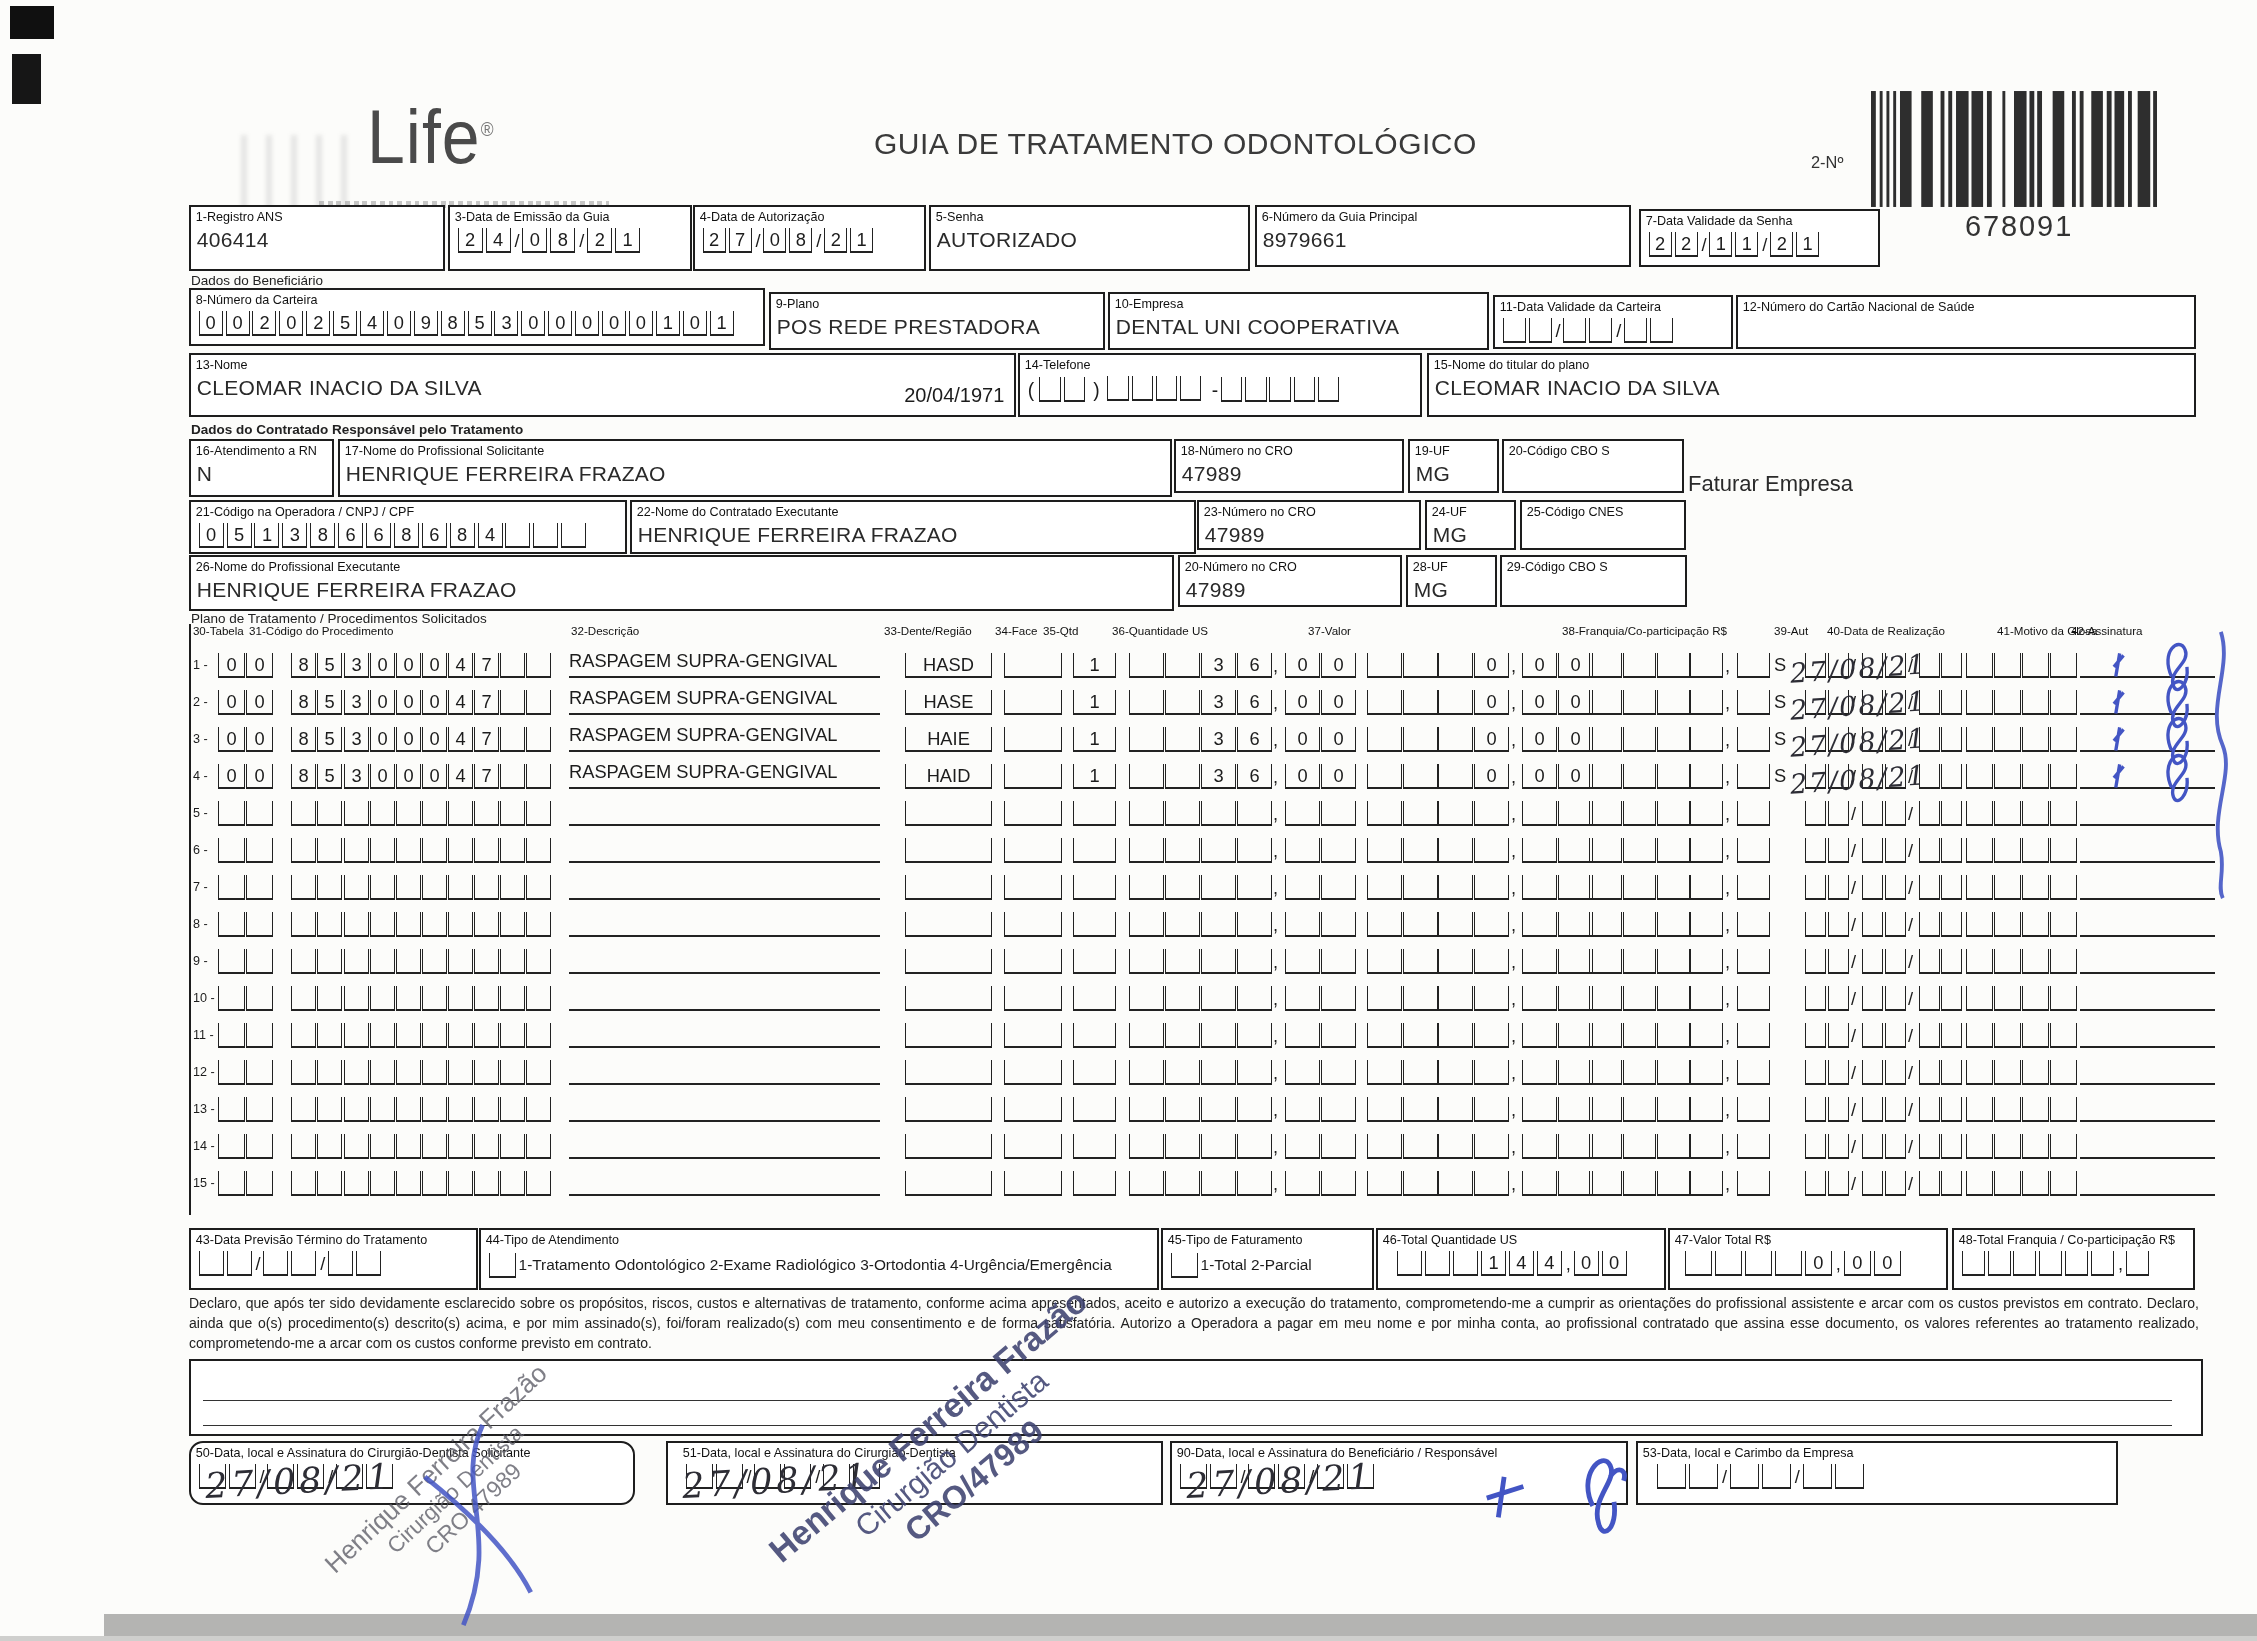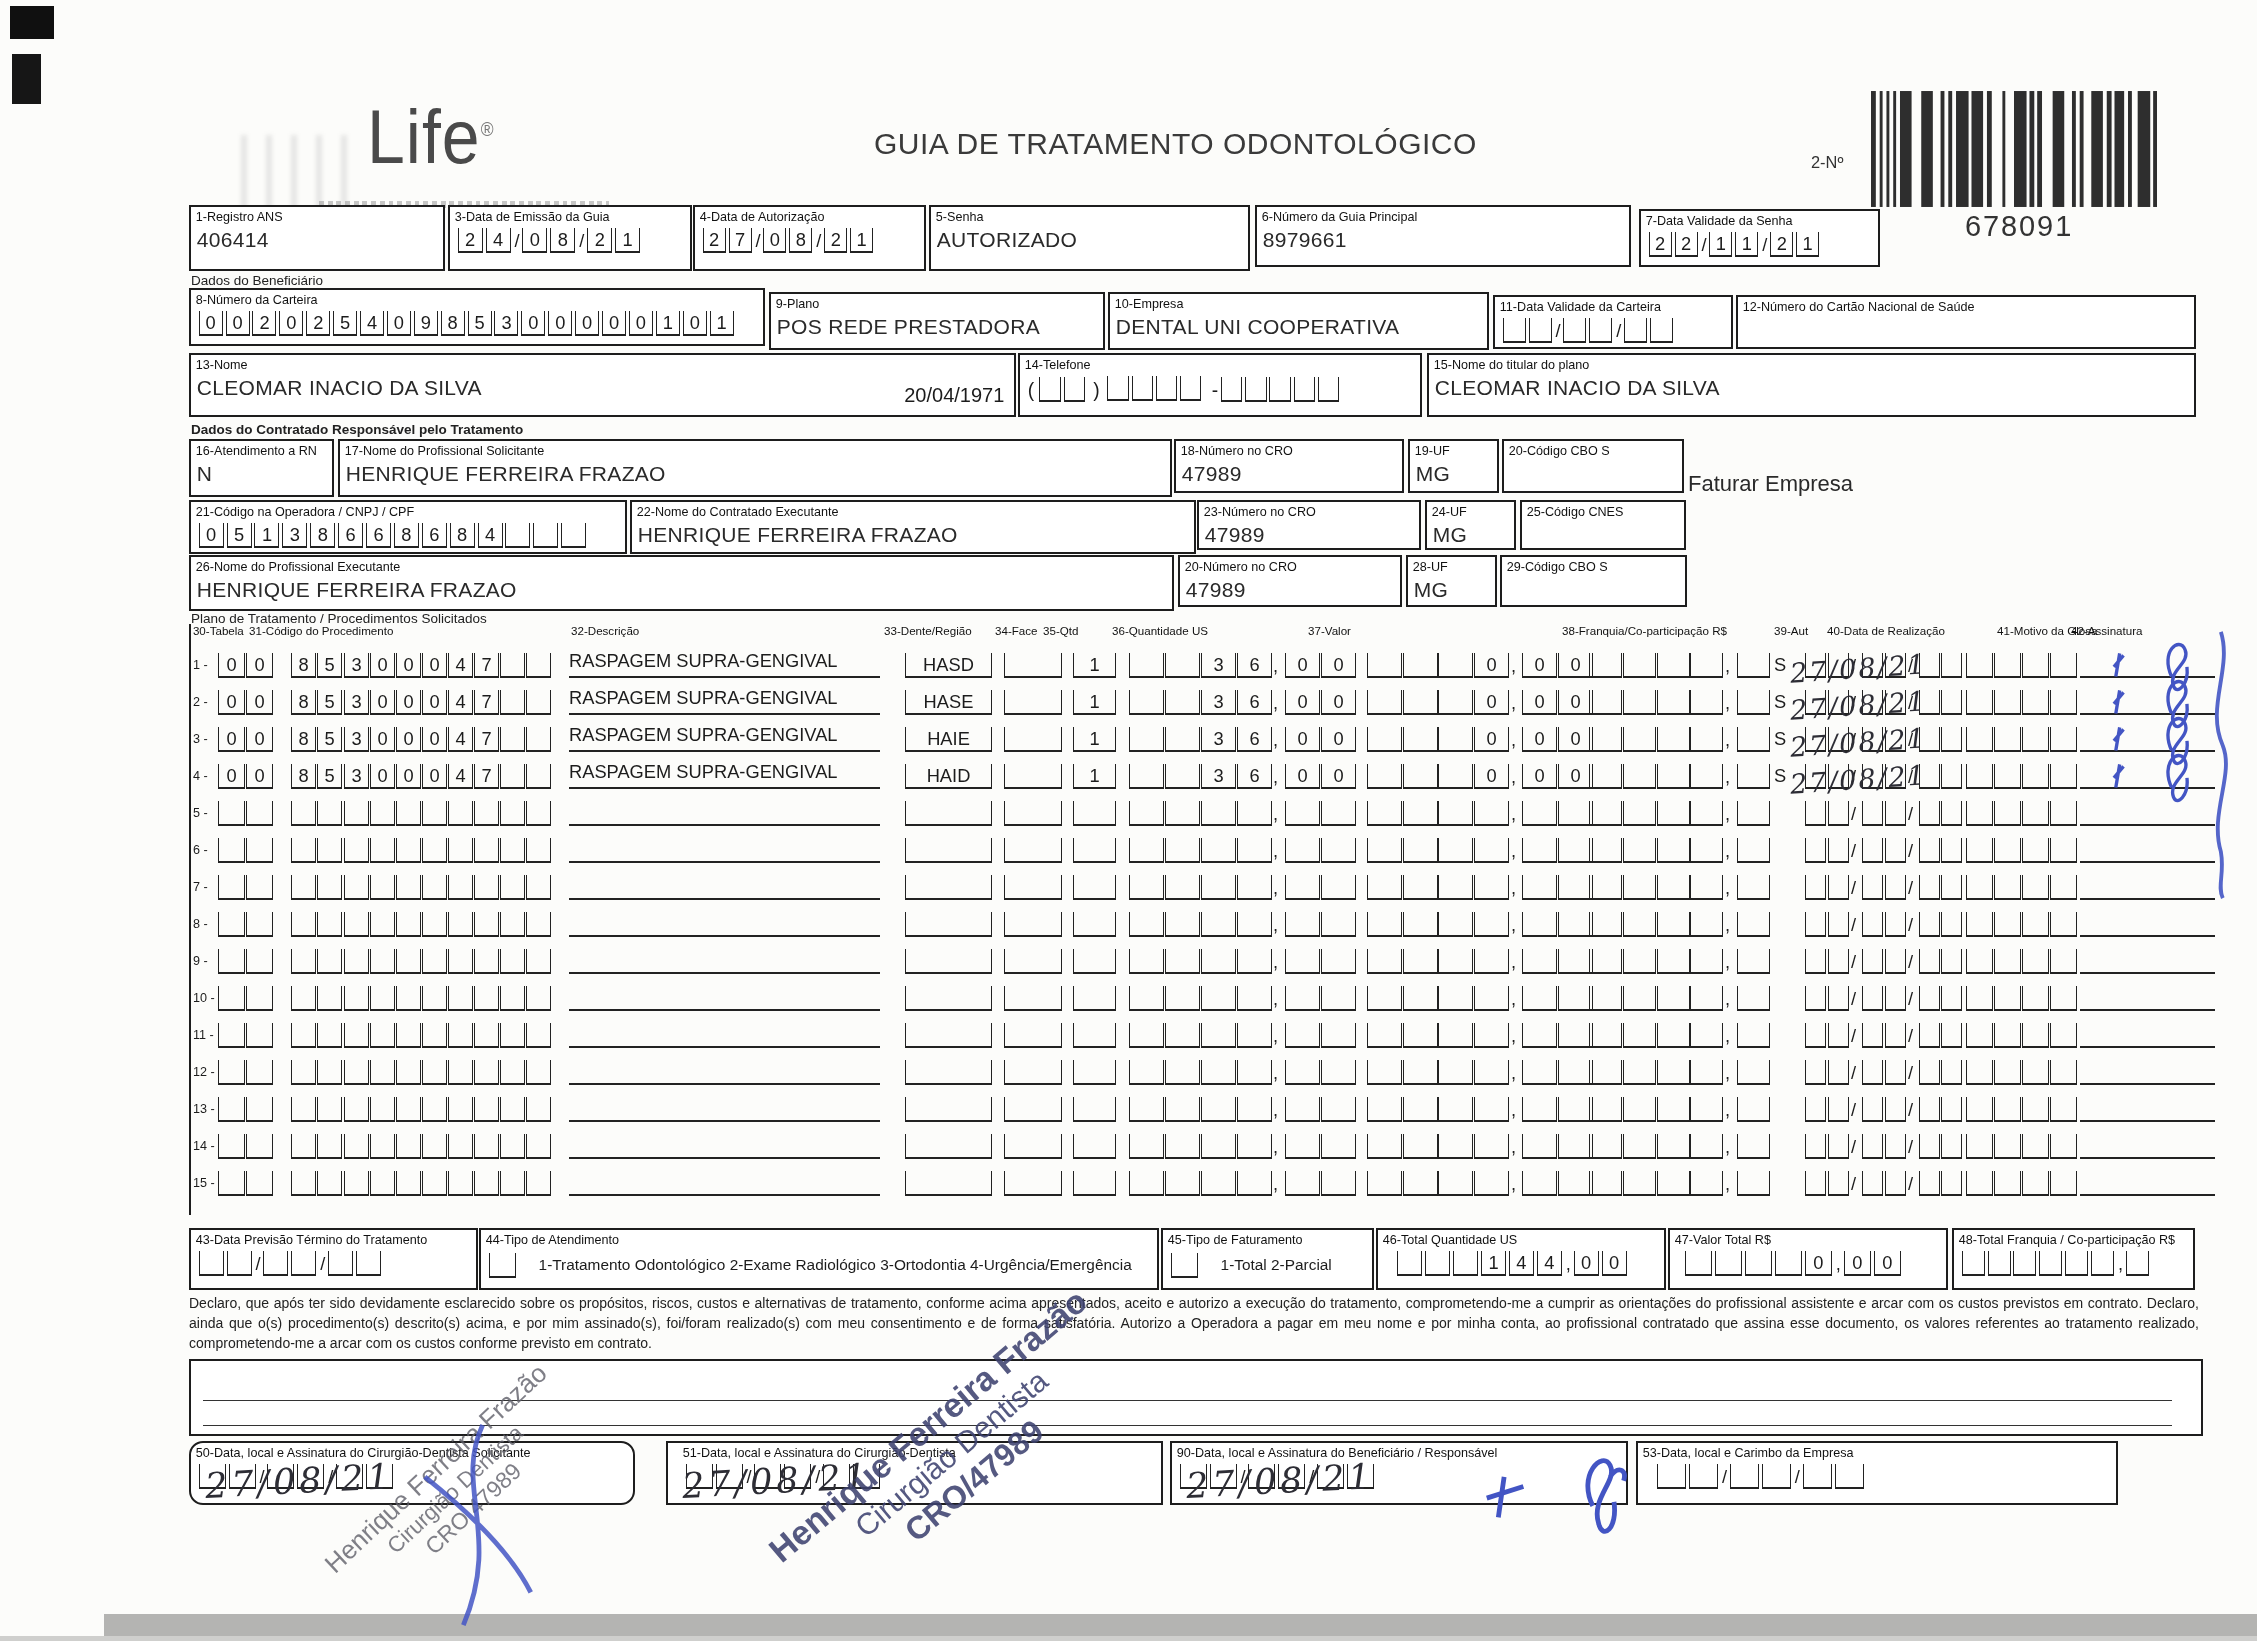--- a/index.html
+++ b/index.html
@@ -35,21 +35,21 @@
   .val{display:block;font-size:21px;color:#2a2a2a;padding:3.9px 5.8px 0 5.8px;letter-spacing:0.3px;white-space:nowrap;}
   .sect{font-size:13.5px;color:#222;}
 
   
   .dgrp{display:inline-block;padding:3.9px 0 0 7.7px;white-space:nowrap;}
   .dg{display:inline-block;width:23px;height:23px;margin-right:2.9px;
       border-left:1.9px solid #222;border-right:1.9px solid #222;border-bottom:2.9px solid #222;
       text-align:center;font-size:18.3px;line-height:24px;vertical-align:bottom;}
   .sep{display:inline-block;font-size:18.3px;margin:0 2.9px 0 1px;vertical-align:bottom;line-height:24px;}
   .cb{width:25px;}
-  .opts{font-size:15.4px;margin-left:20px;vertical-align:bottom;line-height:27px;display:inline-block;}
+  .opts{font-size:15.4px;margin-left:0;vertical-align:bottom;line-height:27px;display:inline-block;}
   .phone .g1::before{content:"( ";font-size:19.3px;} .phone .g1::after{content:" )";font-size:19.3px;}
   .phone .g3::before{content:"-";font-size:19.3px;margin-right:2.9px;}
 
   
   .hw{font-family:"DejaVu Serif", serif;font-style:italic;color:#2d2d35;}
   .hw-big{font-size:35px;transform:rotate(-3deg);letter-spacing:3.9px;}
   svg.ink{overflow:visible;}
 
   
   #ptable{left:189px;top:624px;width:2033px;height:591px;border-left:2.9px solid #1d1d1d;}

